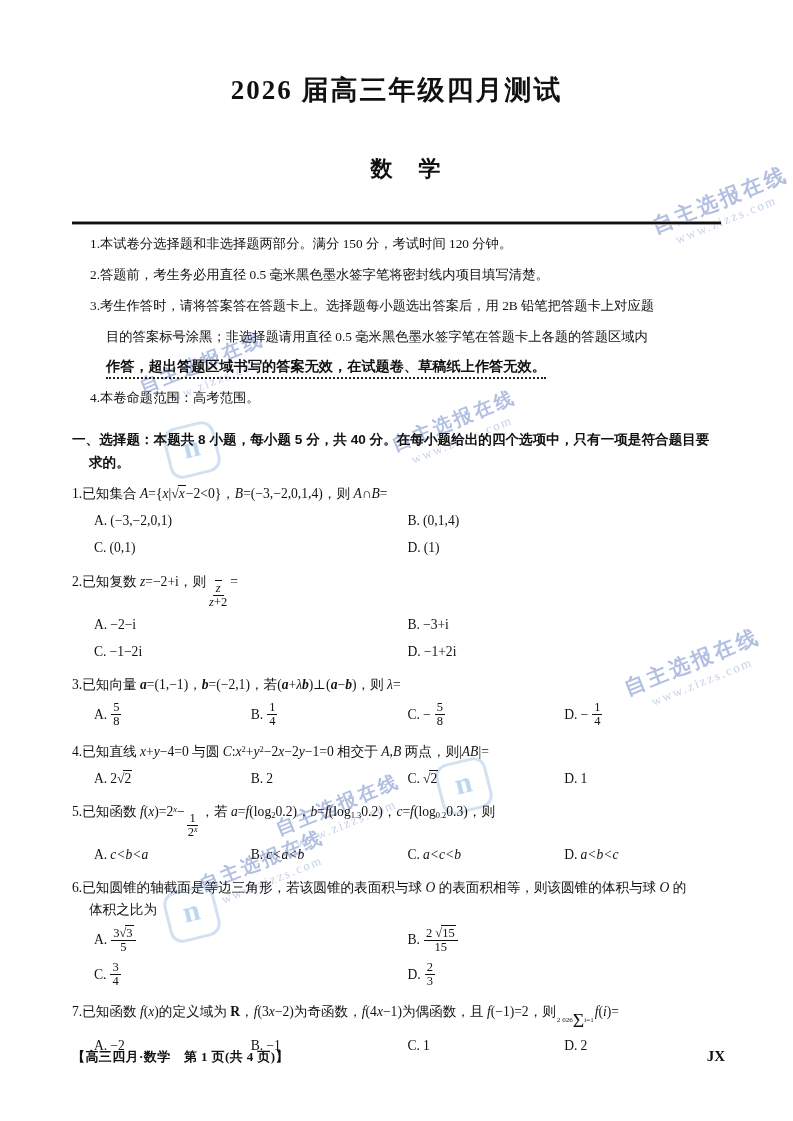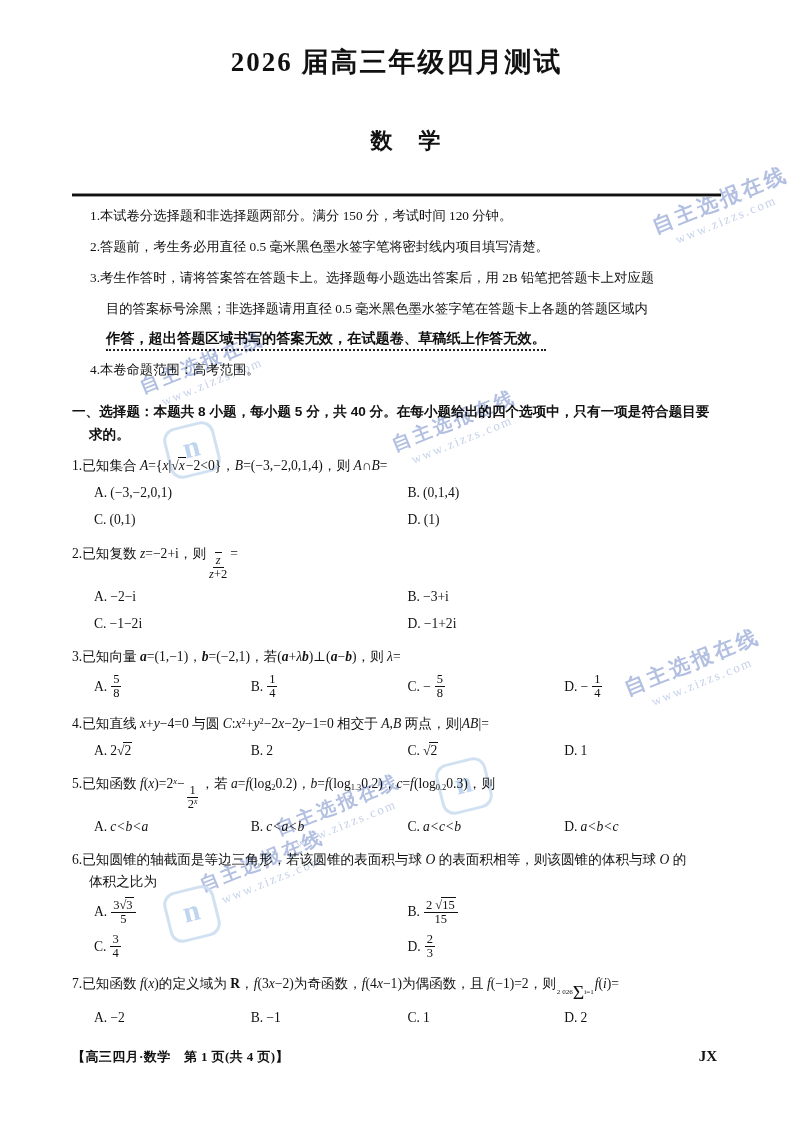--- a/index.html
+++ b/index.html
@@ -70,21 +70,21 @@
     position: relative;
     z-index: 10;
   }
 
   .doc-title {
     text-align: center;
     font-size: 27px;
     font-weight: bold;
     letter-spacing: 2px;
     margin: 0;
-    padding-top: 44px;
+    padding-top: 72px;
     font-family: "Liberation Serif", "DejaVu Serif", serif;
   }
   .doc-subject {
     text-align: center;
     font-size: 22px;
     font-weight: bold;
     letter-spacing: 26px;
     padding-top: 46px;
     padding-left: 44px;
     font-family: "Liberation Sans", sans-serif;
@@ -200,21 +200,21 @@
     font-size: 13px;
     z-index: 10;
   }
   .footer-center {
     font-weight: bold;
     font-family: Liberation Serif, serif;
     letter-spacing: .4px;
   }
   .footer-right {
     position: absolute;
-    right: 8px; top: 0;
+    right: 0; top: 0;
     font-weight: bold;
     font-size: 15px;
     font-family: "Liberation Serif", serif;
   }
 </style>
 </head>
 <body>
 
 <div class="page">
 

